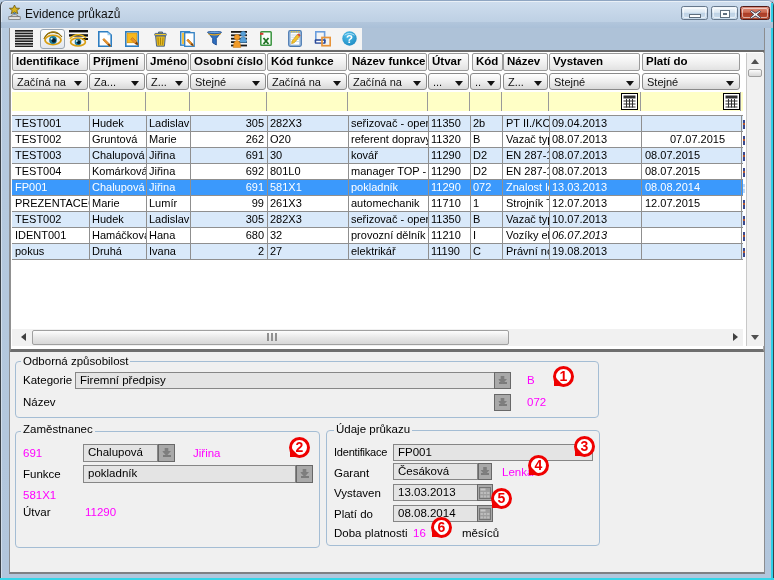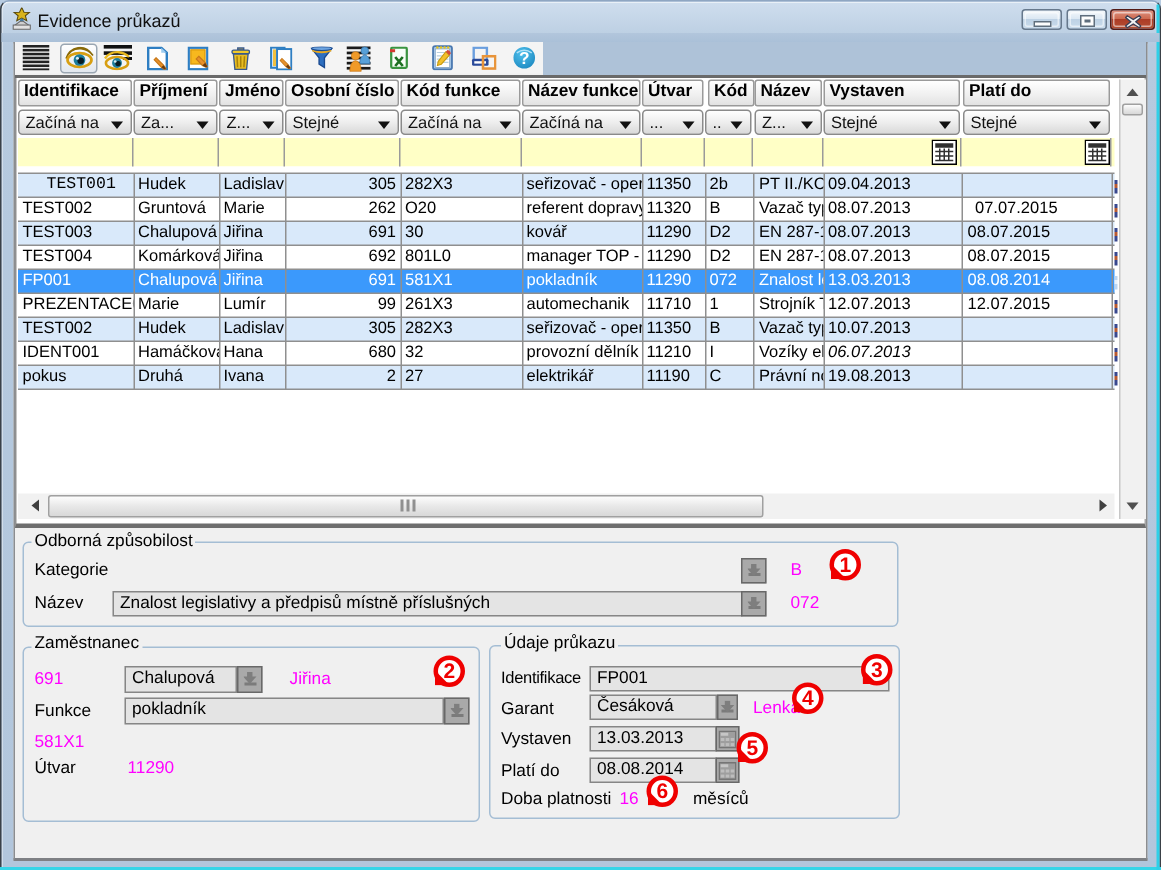--- a/index.html
+++ b/index.html
@@ -240,21 +240,21 @@
         <div class="ab hcell" style="left:631px;width:98px;">Platí do</div>
         <div class="ab fcell" style="left:631px;width:98px;">Stejné<div class="farr" style="right:5px"></div></div>
         <div class="ab ysep" style="left:729px;"></div>
       </div>
     <div id="fltr"></div>
     <div class="ab" id="yrow"></div>
     <div class="ab" id="ywhite"></div>
     <div class="ab" id="rowline0"></div>
     <div id="rows">
         <div class="ab drow" style="top:64px;background:#d9e9fa;color:#000;">
-          <div class="c " style="left:17px;width:76px;font-family:Liberation Mono, monospace;">TEST001</div>
+          <div class="c " style="left:1px;width:76px;">TEST001</div>
           <div class="vsep" style="left:77px;"></div>
           <div class="c " style="left:78px;width:56px;">Hudek</div>
           <div class="vsep" style="left:134px;"></div>
           <div class="c " style="left:135px;width:43px;">Ladislav</div>
           <div class="vsep" style="left:178px;"></div>
           <div class="c num" style="left:179px;width:76px;">305</div>
           <div class="vsep" style="left:255px;"></div>
           <div class="c " style="left:256px;width:80px;">282X3</div>
           <div class="vsep" style="left:336px;"></div>
           <div class="c " style="left:337px;width:79px;">seřizovač - operát</div>
@@ -286,21 +286,21 @@
           <div class="c " style="left:337px;width:79px;">referent dopravy</div>
           <div class="vsep" style="left:416px;"></div>
           <div class="c " style="left:417px;width:41px;">11320</div>
           <div class="vsep" style="left:458px;"></div>
           <div class="c " style="left:459px;width:31px;">B</div>
           <div class="vsep" style="left:490px;"></div>
           <div class="c " style="left:492px;width:45px;">Vazač typ</div>
           <div class="vsep" style="left:537px;"></div>
           <div class="c " style="left:538px;width:91px;">08.07.2013</div>
           <div class="vsep" style="left:629px;"></div>
-          <div class="c " style="left:636px;width:98px;">07.07.2015</div>
+          <div class="c " style="left:656px;width:98px;">07.07.2015</div>
           <div class="vsep" style="left:729px;"></div>
           <div class="hline"></div>
         </div>
         <div class="ab" style="left:732px;top:84px;width:2px;height:9px;background:linear-gradient(#39488e 0 30%,#b85a30 30% 60%,#39488e 60% 100%);"></div>
         <div class="ab drow" style="top:96px;background:#d9e9fa;color:#000;">
           <div class="c " style="left:1px;width:76px;">TEST003</div>
           <div class="vsep" style="left:77px;"></div>
           <div class="c " style="left:78px;width:56px;">Chalupová</div>
           <div class="vsep" style="left:134px;"></div>
           <div class="c " style="left:135px;width:43px;">Jiřina</div>
@@ -505,24 +505,24 @@
       <rect x="2.5" y="2.5" width="12" height="3" fill="#303030"></rect>
       <g stroke="#303030" stroke-width="1">
           <path d="M2.5 8 H14.5 M2.5 11 H14.5 M2.5 14 H14.5 M5.5 6 V14.5 M8.5 6 V14.5 M11.5 6 V14.5"></path>
         </g>
     </svg>
   </div>
 
   <div class="ab gb" style="left:15px;top:361px;width:584px;height:57px;"></div>
   <div class="ab gblabel" style="left:21px;top:355px;">Odborná způsobilost</div>
   <div class="ab lbl" style="left:23px;top:374px;">Kategorie</div>
+  <div class="ab inp" style="left:75px;top:372px;width:420px;height:17px;">Firemní předpisy</div>
   <div class="ab spin" style="left:494px;top:372px;width:17px;height:17px;"></div>
   <div class="ab mag" style="left:527px;top:374px;">B</div>
   <div class="ab lbl" style="left:23px;top:396px;">Název</div>
-  <div class="ab inp" style="left:75px;top:394px;width:420px;height:17px;">Znalost legislativy a předpisů místně příslušných</div>
   <div class="ab spin" style="left:494px;top:394px;width:17px;height:17px;"></div>
   <div class="ab mag" style="left:527px;top:396px;">072</div>
 
   <div class="ab gb" style="left:15px;top:431px;width:305px;height:117px;"></div>
   <div class="ab gblabel" style="left:21px;top:423px;">Zaměstnanec</div>
   <div class="ab mag" style="left:23px;top:447px;">691</div>
   <div class="ab inp" style="left:83px;top:444px;width:75px;height:18px;">Chalupová</div>
   <div class="ab spin" style="left:158px;top:444px;width:17px;height:18px;"></div>
   <div class="ab mag" style="left:193px;top:447px;">Jiřina</div>
   <div class="ab lbl" style="left:23px;top:468px;">Funkce</div>

